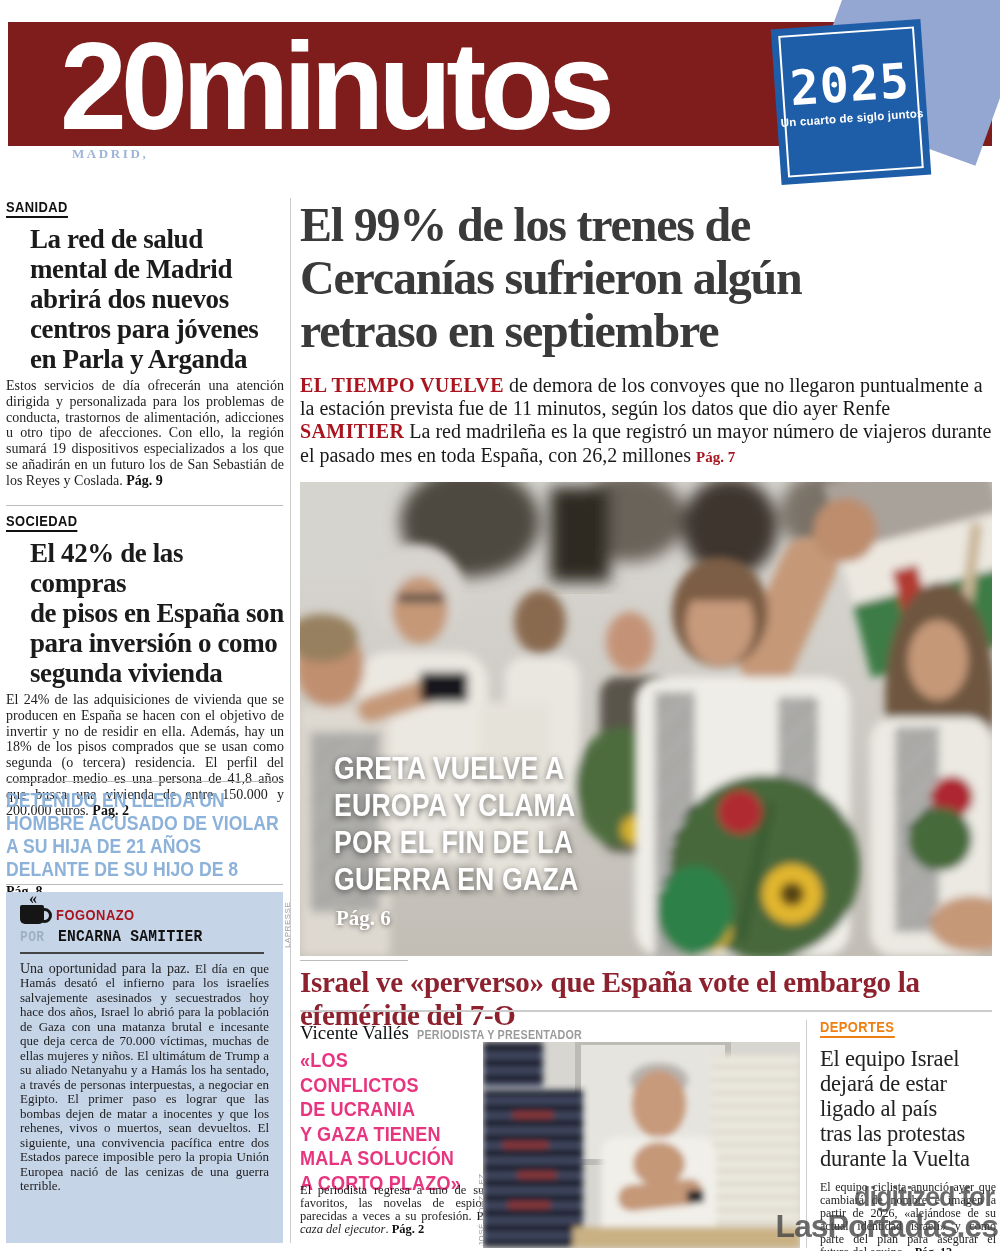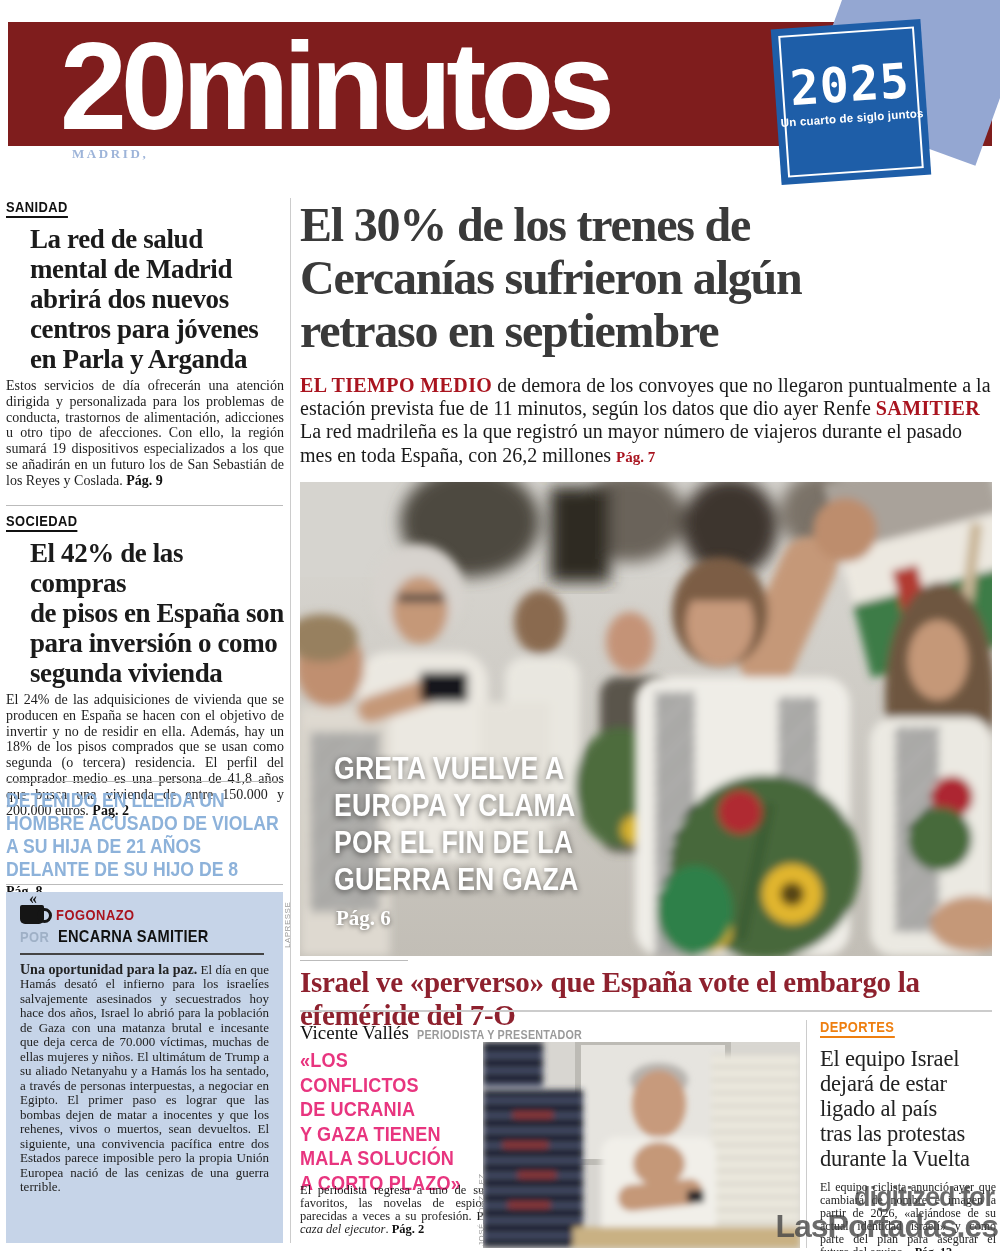--- a/index.html
+++ b/index.html
@@ -36,26 +36,26 @@
   .pg{font-weight:bold;color:#111;}
   .rule{background:#bbb;height:1px;}
   #brief-head{font-family:"Liberation Sans",sans-serif;font-weight:bold;font-size:20.5px;line-height:23px;
               color:#8db2da;letter-spacing:0;}
   #brief-pg{font-size:14px;margin-top:4px;}
   #fog{left:6px;top:892px;width:277px;height:351px;background:#c6d4e8;box-sizing:border-box;padding:12px 14px 0 14px;}
   .mug{position:relative;display:inline-block;width:24px;height:19px;background:#151515;border-radius:2px 2px 5px 5px;vertical-align:middle;}
   .mug::after{content:"";position:absolute;right:-8px;top:3px;width:9px;height:9px;border:3px solid #151515;border-radius:50%;}
   .mug-q{position:absolute;top:-15px;left:9px;font-family:"Liberation Serif",serif;font-weight:bold;font-size:16px;color:#151515;}
   #fog-label{font-family:"Liberation Sans",sans-serif;font-weight:bold;font-size:15px;color:#a9141f;letter-spacing:.6px;margin-left:12px;vertical-align:middle;}
-  #fog-by{margin-top:3px;font-family:Liberation Sans, sans-serif;font-weight:bold;}
+  #fog-by{margin-top:3px;font-family:Liberation Mono, monospace;font-weight:bold;}
   #fog-by .por{font-size:15px;color:#9fb0c6;letter-spacing:.5px;}
   #fog-by .auth{font-size:17px;color:#111;letter-spacing:.3px;}
   #fog-rule{height:2px;background:#444;margin-top:6px;width:98%;}
   #fog-body{font-size:13px;line-height:14.5px;margin-top:8px;color:#222;}
-  #fog-body .lead{font-weight:bold;font-size:14px;}
+  #fog-body .lead{font-weight:normal;font-size:14px;}
 
   
   #mainhead{left:300px;top:198px;width:694px;font-weight:bold;font-size:48px;line-height:53px;
             letter-spacing:-1.2px;color:#3a3a3a;}
   #subhead{left:300px;top:374px;width:694px;font-size:20px;line-height:23.2px;color:#1a1a1a;}
   #subhead .lead{font-weight:bold;color:#a9141f;letter-spacing:.4px;}
   #subhead .pg7{font-weight:bold;color:#a9141f;font-size:15px;}
   #photo{left:300px;top:482px;width:692px;height:474px;background:#a16207;overflow:hidden;}
   #overlay{left:34px;top:268px;color:#fff;font-weight:bold;font-size:31px;line-height:37px;
            letter-spacing:.2px;text-shadow:0 2px 7px rgba(0,0,0,.55);}
@@ -145,25 +145,25 @@
     <div id="fog-by">
       <span class="por cx">POR</span>
       <span class="auth cx">ENCARNA SAMITIER</span>
     </div>
     <div id="fog-rule"></div>
     <div id="fog-body" class="jst"><span class="lead">Una oportunidad para la paz.</span><span> El día en que Hamás desató el infierno para los israelíes salvajemente asesinados y secuestrados hoy hace dos años, Israel lo abrió para la población de Gaza con una matanza brutal e incesante que deja cerca de 70.000 víctimas, muchas de ellas mujeres y niños. El ultimátum de Trump a su aliado Netanyahu y a Hamás los ha sentado, a través de personas interpuestas, a negociar en Egipto. El primer paso es lograr que las bombas dejen de matar a inocentes y que los rehenes, vivos o muertos, sean devueltos. El siguiente, una convivencia pacífica entre dos Estados parece imposible pero la propia Unión Europea nació de las cenizas de una guerra terrible.</span></div>
   </div>
 
   <div id="vldiv" class="abs"></div>
 
-  <div id="mainhead" class="abs pre">El 30% de los trenes de
+  <div id="mainhead" class="abs pre">El 99% de los trenes de
 Cercanías sufrieron algún
 retraso en septiembre</div>
   <div id="subhead" class="abs">
-    <span class="lead">EL TIEMPO MEDIO</span><span> de demora de los convoyes que no llegaron puntualmente a la estación prevista fue de 11 minutos, según los datos que dio ayer Renfe </span><span class="lead">SAMITIER</span><span> La red madrileña es la que registró un mayor número de viajeros durante el pasado mes en toda España, con 26,2 millones </span><span class="pg7">Pág. 7</span>
+    <span class="lead">EL TIEMPO VUELVE</span><span> de demora de los convoyes que no llegaron puntualmente a la estación prevista fue de 11 minutos, según los datos que dio ayer Renfe </span><span class="lead">SAMITIER</span><span> La red madrileña es la que registró un mayor número de viajeros durante el pasado mes en toda España, con 26,2 millones </span><span class="pg7">Pág. 7</span>
   </div>
 
   <div id="photo" class="abs">
     <svg width="692" height="474" viewBox="0 0 692 474">
       <defs>
         <linearGradient id="wall" x1="0" y1="0" x2="0" y2="1">
           <stop offset="0" stop-color="#dad8d3"></stop>
             <stop offset="1" stop-color="#c2beb6"></stop>
         </linearGradient>
         <pattern id="kef" width="8" height="8" patternUnits="userSpaceOnUse" patternTransform="rotate(45)">

